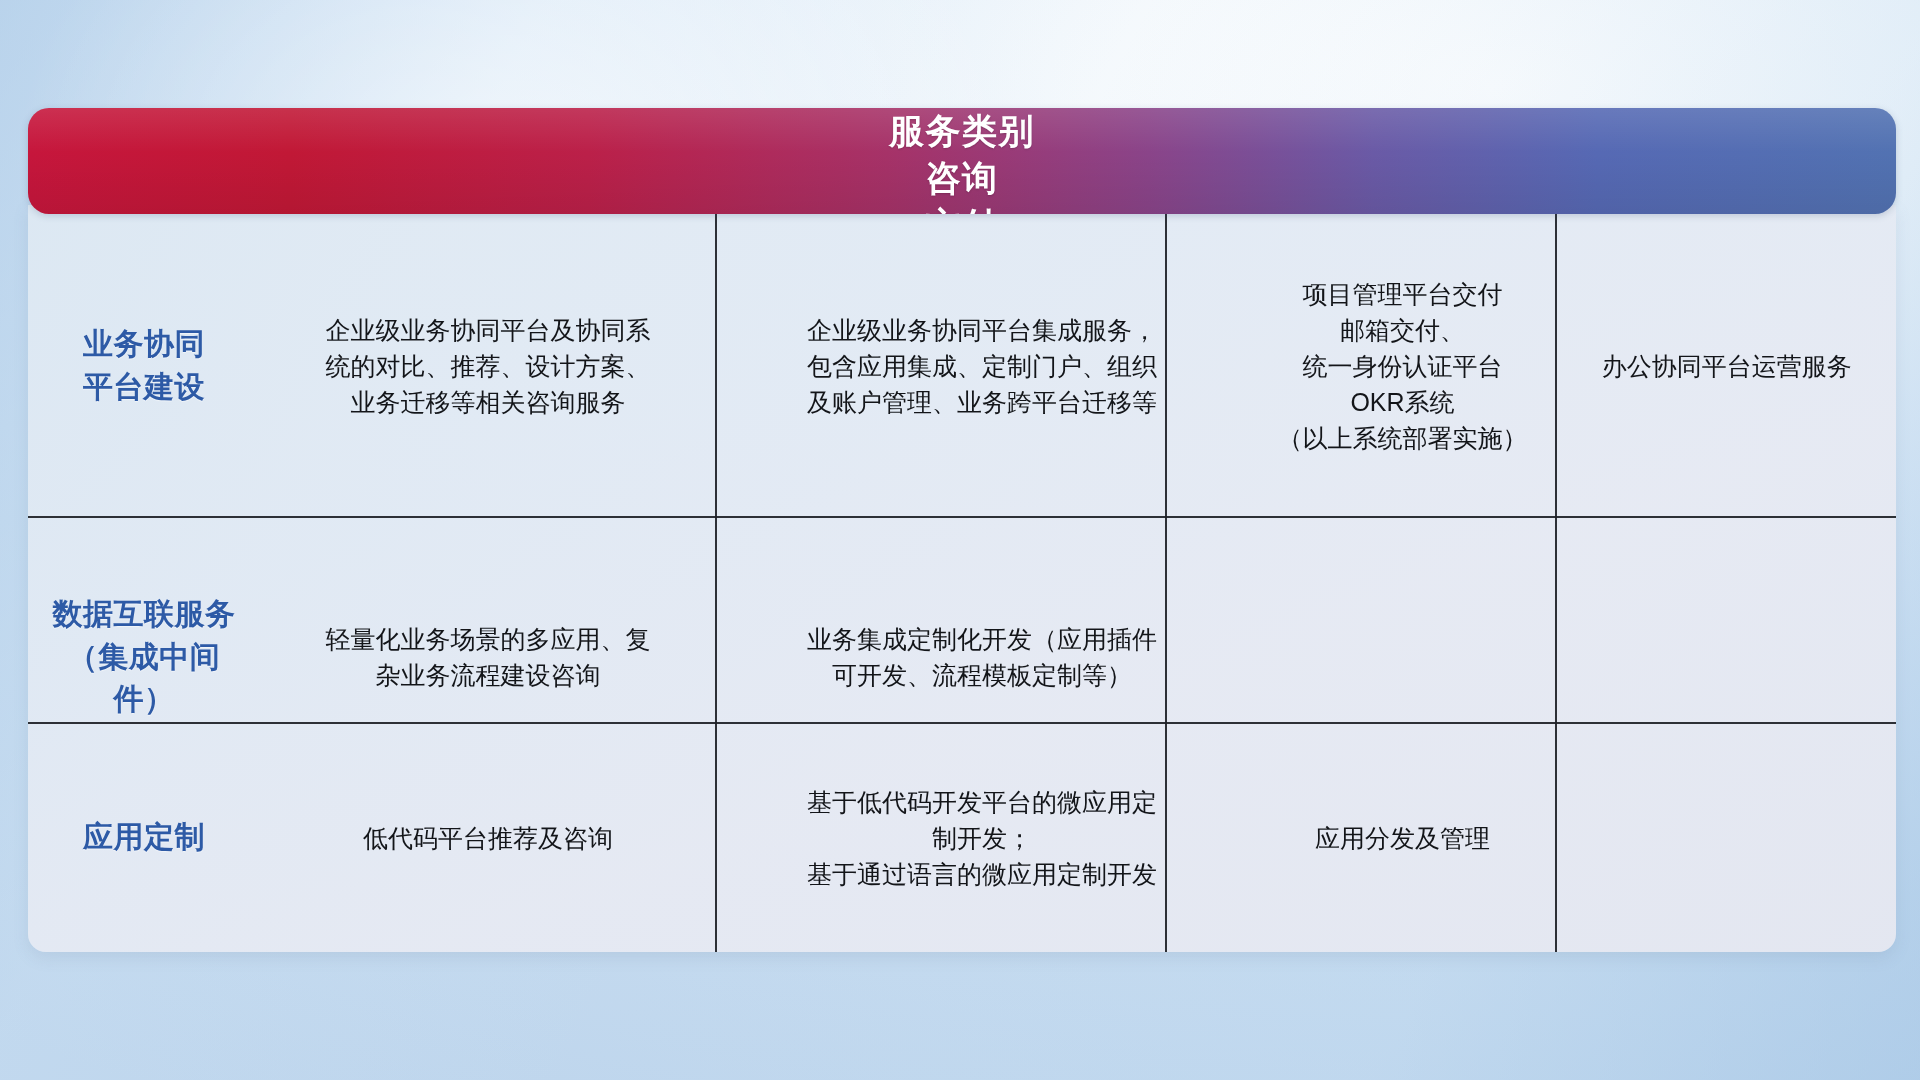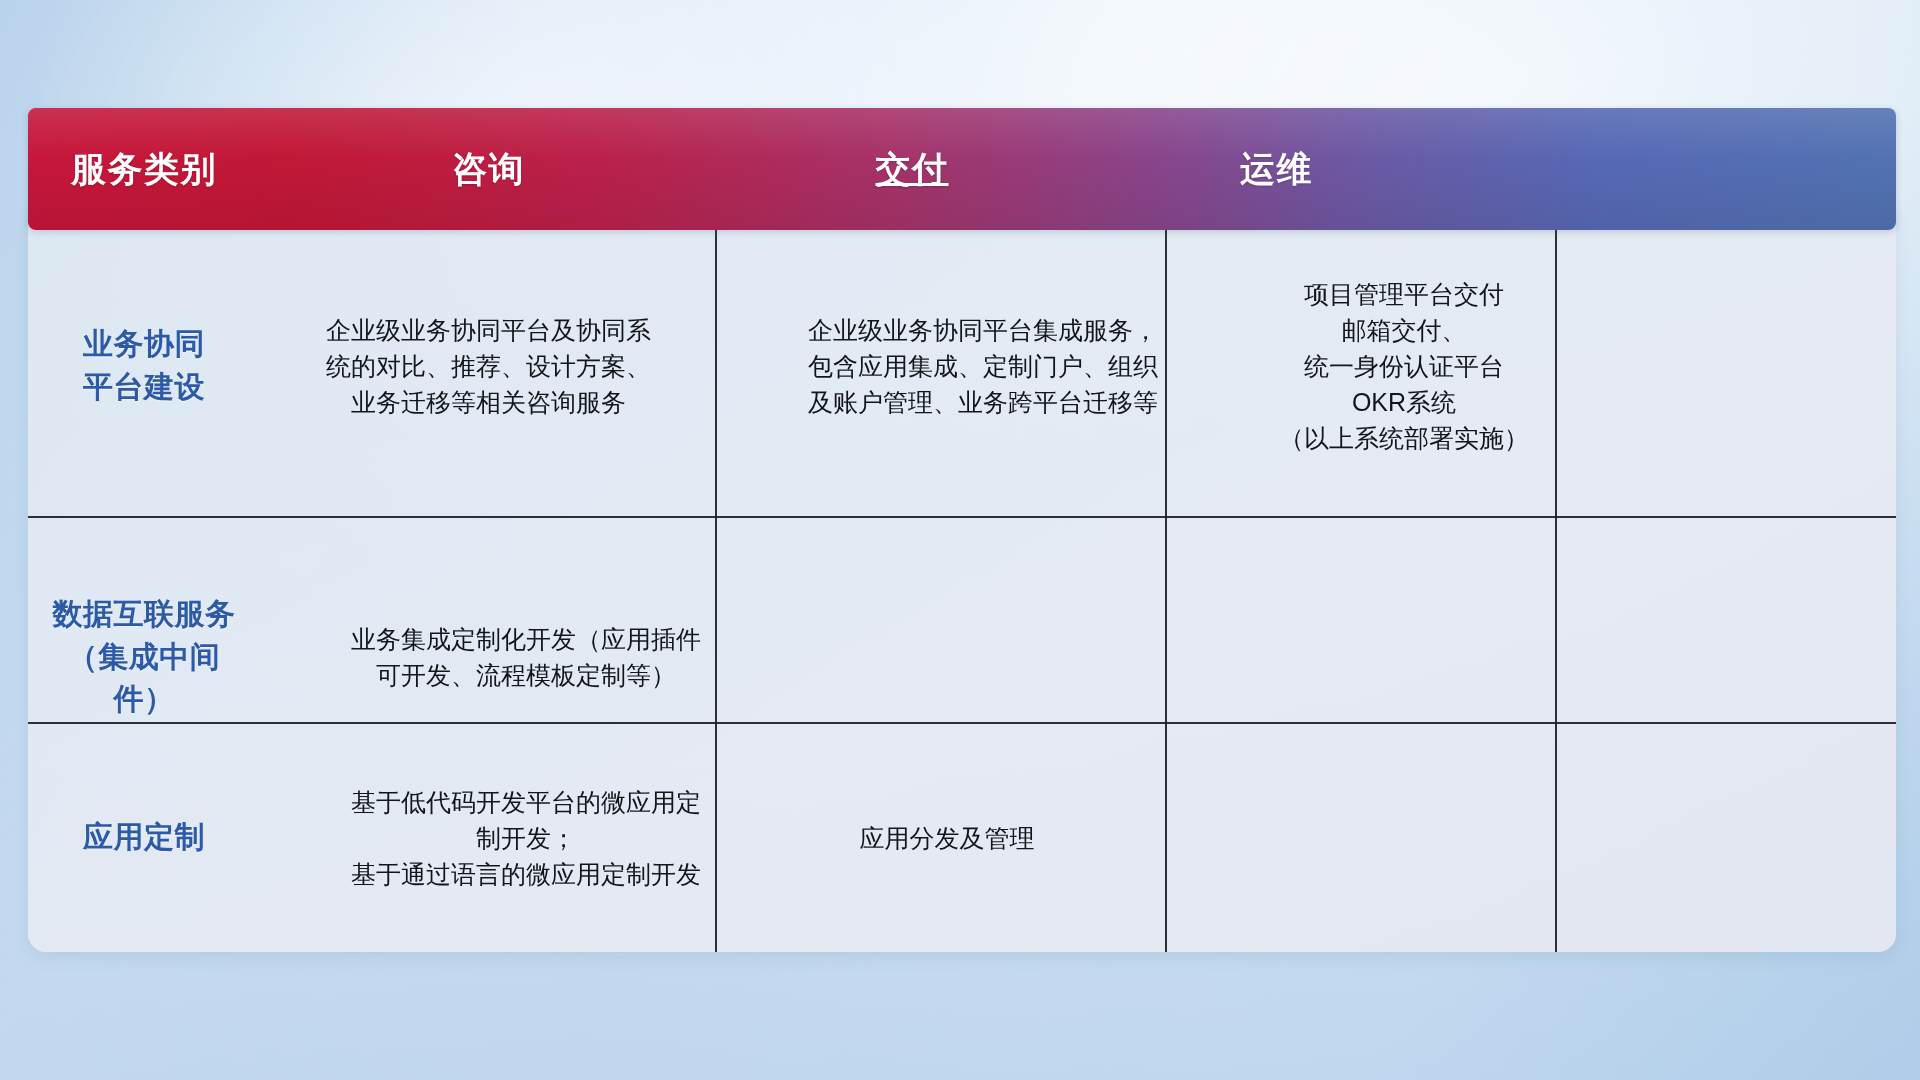--- a/index.html
+++ b/index.html
@@ -44,35 +44,36 @@
     top: 108px;
     width: 1868px;
     height: 844px;
   }
 
   #table-header {
     position: absolute;
     left: 0;
     top: 0;
     width: 100%;
-    height: 122px;
-    border-radius: 8px;
+    height: 106px;
+    border-radius: 21px;
     background: linear-gradient(90deg,
         #c6163c 0%,
         #c11836 14%,
         #bb2049 30%,
         #a63268 46%,
         #8a4489 60%,
         #6a5aa6 72%,
         #5669b4 84%,
         #5272b2 100%);
     box-shadow: 0 2px 7px rgba(60,80,120,0.22);
     display: flex;
     align-items: center;
     overflow: hidden;
+    flex-direction: column;
   }
   #table-header::after {
     content: "";
     position: absolute;
     inset: 0;
     background: linear-gradient(180deg, rgba(255,255,255,0.11) 0%, rgba(255,255,255,0.0) 42%, rgba(0,0,0,0.07) 100%);
     pointer-events: none;
   }
 
   .hcell {
@@ -192,33 +193,37 @@
 统的对比、推荐、设计方案、
 业务迁移等相关咨询服务</div>
       <div class="cell c2 body-text">企业级业务协同平台集成服务，
 包含应用集成、定制门户、组织
 及账户管理、业务跨平台迁移等</div>
       <div class="cell c3 body-text">项目管理平台交付
 邮箱交付、
 统一身份认证平台
 OKR系统
 （以上系统部署实施）</div>
+      <div class="cell c4 body-text">办公协同平台运营服务</div>
     </div>
 
     <div class="row" id="row-1">
       <div class="cell c0 rowhead">数据互联服务
 （集成中间件）</div>
+      <div class="cell c1 body-text">轻量化业务场景的多应用、复
+杂业务流程建设咨询</div>
       <div class="cell c2 body-text">业务集成定制化开发（应用插件
 可开发、流程模板定制等）</div>
       <div class="cell c3 body-text"></div>
       <div class="cell c4 body-text"></div>
     </div>
 
     <div class="row" id="row-2">
       <div class="cell c0 rowhead">应用定制</div>
+      <div class="cell c1 body-text">低代码平台推荐及咨询</div>
       <div class="cell c2 body-text">基于低代码开发平台的微应用定
 制开发；
 基于通过语言的微应用定制开发</div>
       <div class="cell c3 body-text">应用分发及管理</div>
       <div class="cell c4 body-text"></div>
     </div>
 
     <div class="rowline" id="rowline-0"></div>
     <div class="rowline" id="rowline-1"></div>
 

